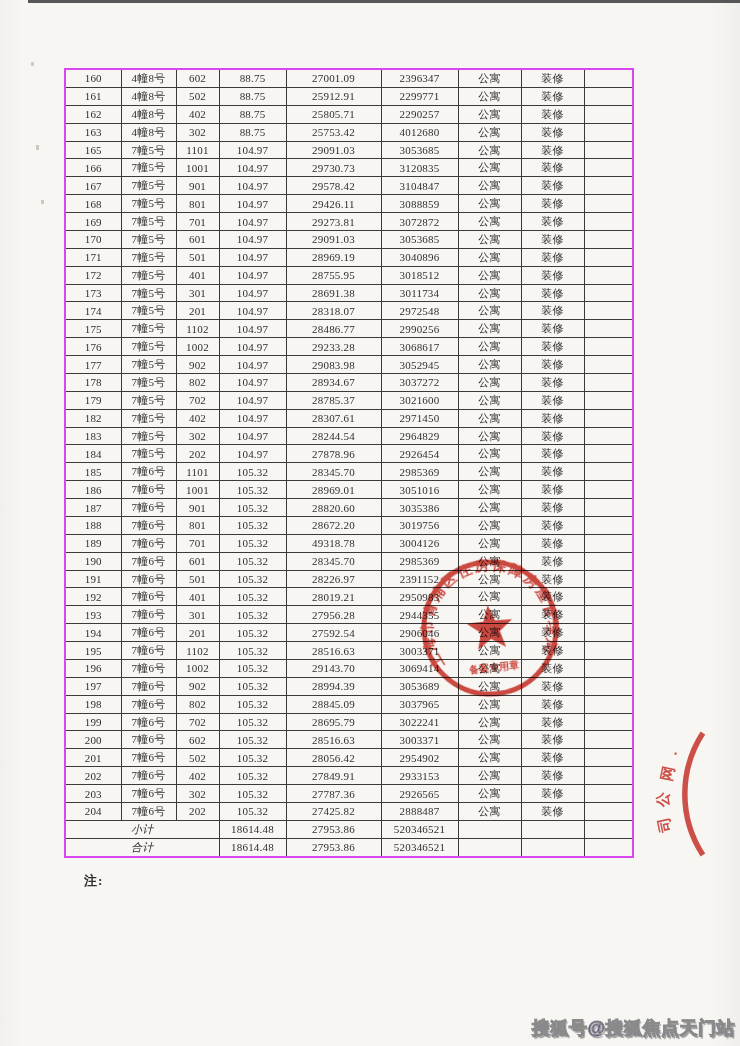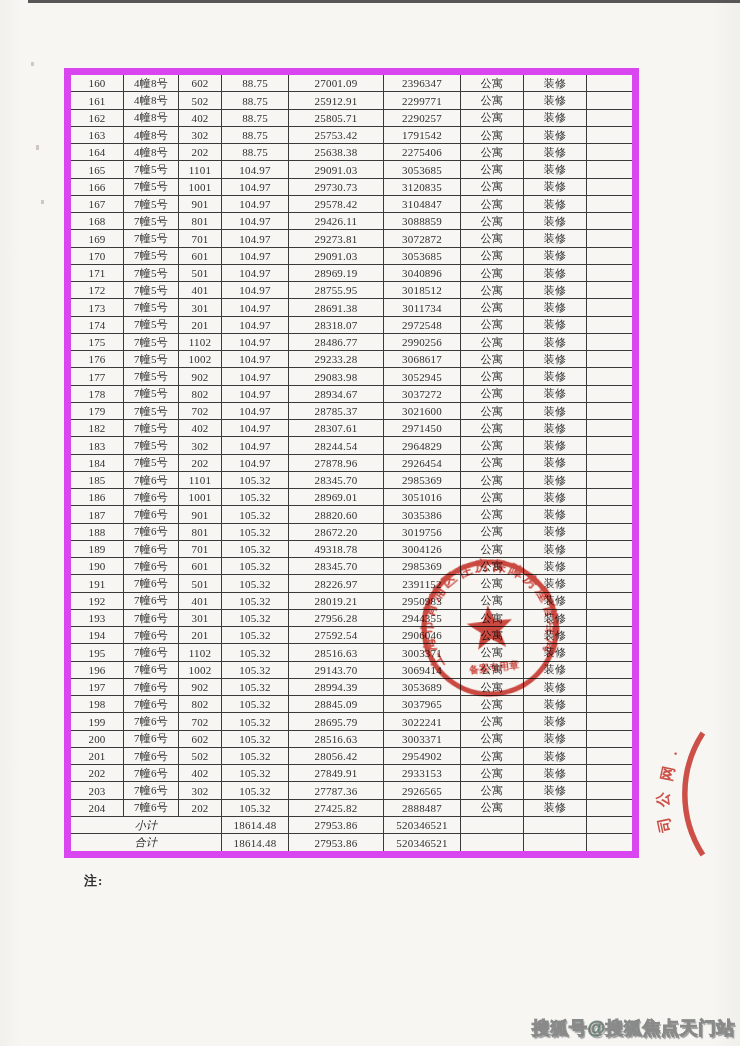--- a/index.html
+++ b/index.html
@@ -9,21 +9,21 @@
     font-family:"Liberation Serif","DejaVu Serif",serif;
   }
   .sheet{position:absolute;inset:0;}
   .scan-top{position:absolute;left:28px;top:0;width:712px;height:3px;background:#3b3b3b;opacity:.85;}
   .mark{position:absolute;background:#b9b5ae;opacity:.7;}
   .m1{left:31px;top:62px;width:3px;height:4px;}
   .m2{left:36px;top:145px;width:3px;height:5px;}
   .m3{left:41px;top:200px;width:3px;height:4px;}
   table.price{
     position:absolute;left:64px;top:68px;width:568px;height:790px;
-    border-collapse:collapse;table-layout:fixed;border:7px solid #d946ef;
+    border-collapse:collapse;table-layout:fixed;border:2px solid #d946ef;
   }
   table.price td{
     border:1px solid #3a3a3a;text-align:center;vertical-align:middle;
     padding:0;font-size:11px;color:#2f2f2f;white-space:nowrap;overflow:hidden;
     letter-spacing:.2px;
   }
   td.sum-label{font-size:11.5px;font-style:italic;}
   .note{
     position:absolute;left:84px;top:872px;font-size:13px;font-weight:bold;
     color:#2e2e2e;letter-spacing:1px;
@@ -34,21 +34,21 @@
   }
   .stamp2{
     position:absolute;left:655px;top:712px;width:85px;height:150px;
     opacity:.8;mix-blend-mode:multiply;filter:blur(.3px);
   }
   .s2c{font-size:15px;fill:#c8281e;font-weight:bold;}
   .watermark{
     position:absolute;right:5px;bottom:6px;
     font-family:"Liberation Sans","DejaVu Sans",sans-serif;
     font-weight:bold;font-size:18px;letter-spacing:.5px;
-    color:#15803d;-webkit-text-stroke:1px #8a8a8a;
+    color:#4c1d95;-webkit-text-stroke:1px #8a8a8a;
     text-shadow:1.5px 1.5px 1px #9b9b9b;
   }
 </style>
 </head>
 <body>
 
 <div class="sheet">
 
   <div class="scan-top"></div>
   <div class="mark m1"></div>
@@ -100,32 +100,21 @@
           <td>公寓</td>
           <td>装修</td>
           <td></td>
         </tr>
         <tr>
           <td>163</td>
           <td>4幢8号</td>
           <td>302</td>
           <td>88.75</td>
           <td>25753.42</td>
-          <td>1791542</td>
-          <td>公寓</td>
-          <td>装修</td>
-          <td></td>
-        </tr>
-        <tr>
-          <td>164</td>
-          <td>4幢8号</td>
-          <td>202</td>
-          <td>88.75</td>
-          <td>25638.38</td>
-          <td>2275406</td>
+          <td>4012680</td>
           <td>公寓</td>
           <td>装修</td>
           <td></td>
         </tr>
         <tr>
           <td>165</td>
           <td>7幢5号</td>
           <td>1101</td>
           <td>104.97</td>
           <td>29091.03</td>

